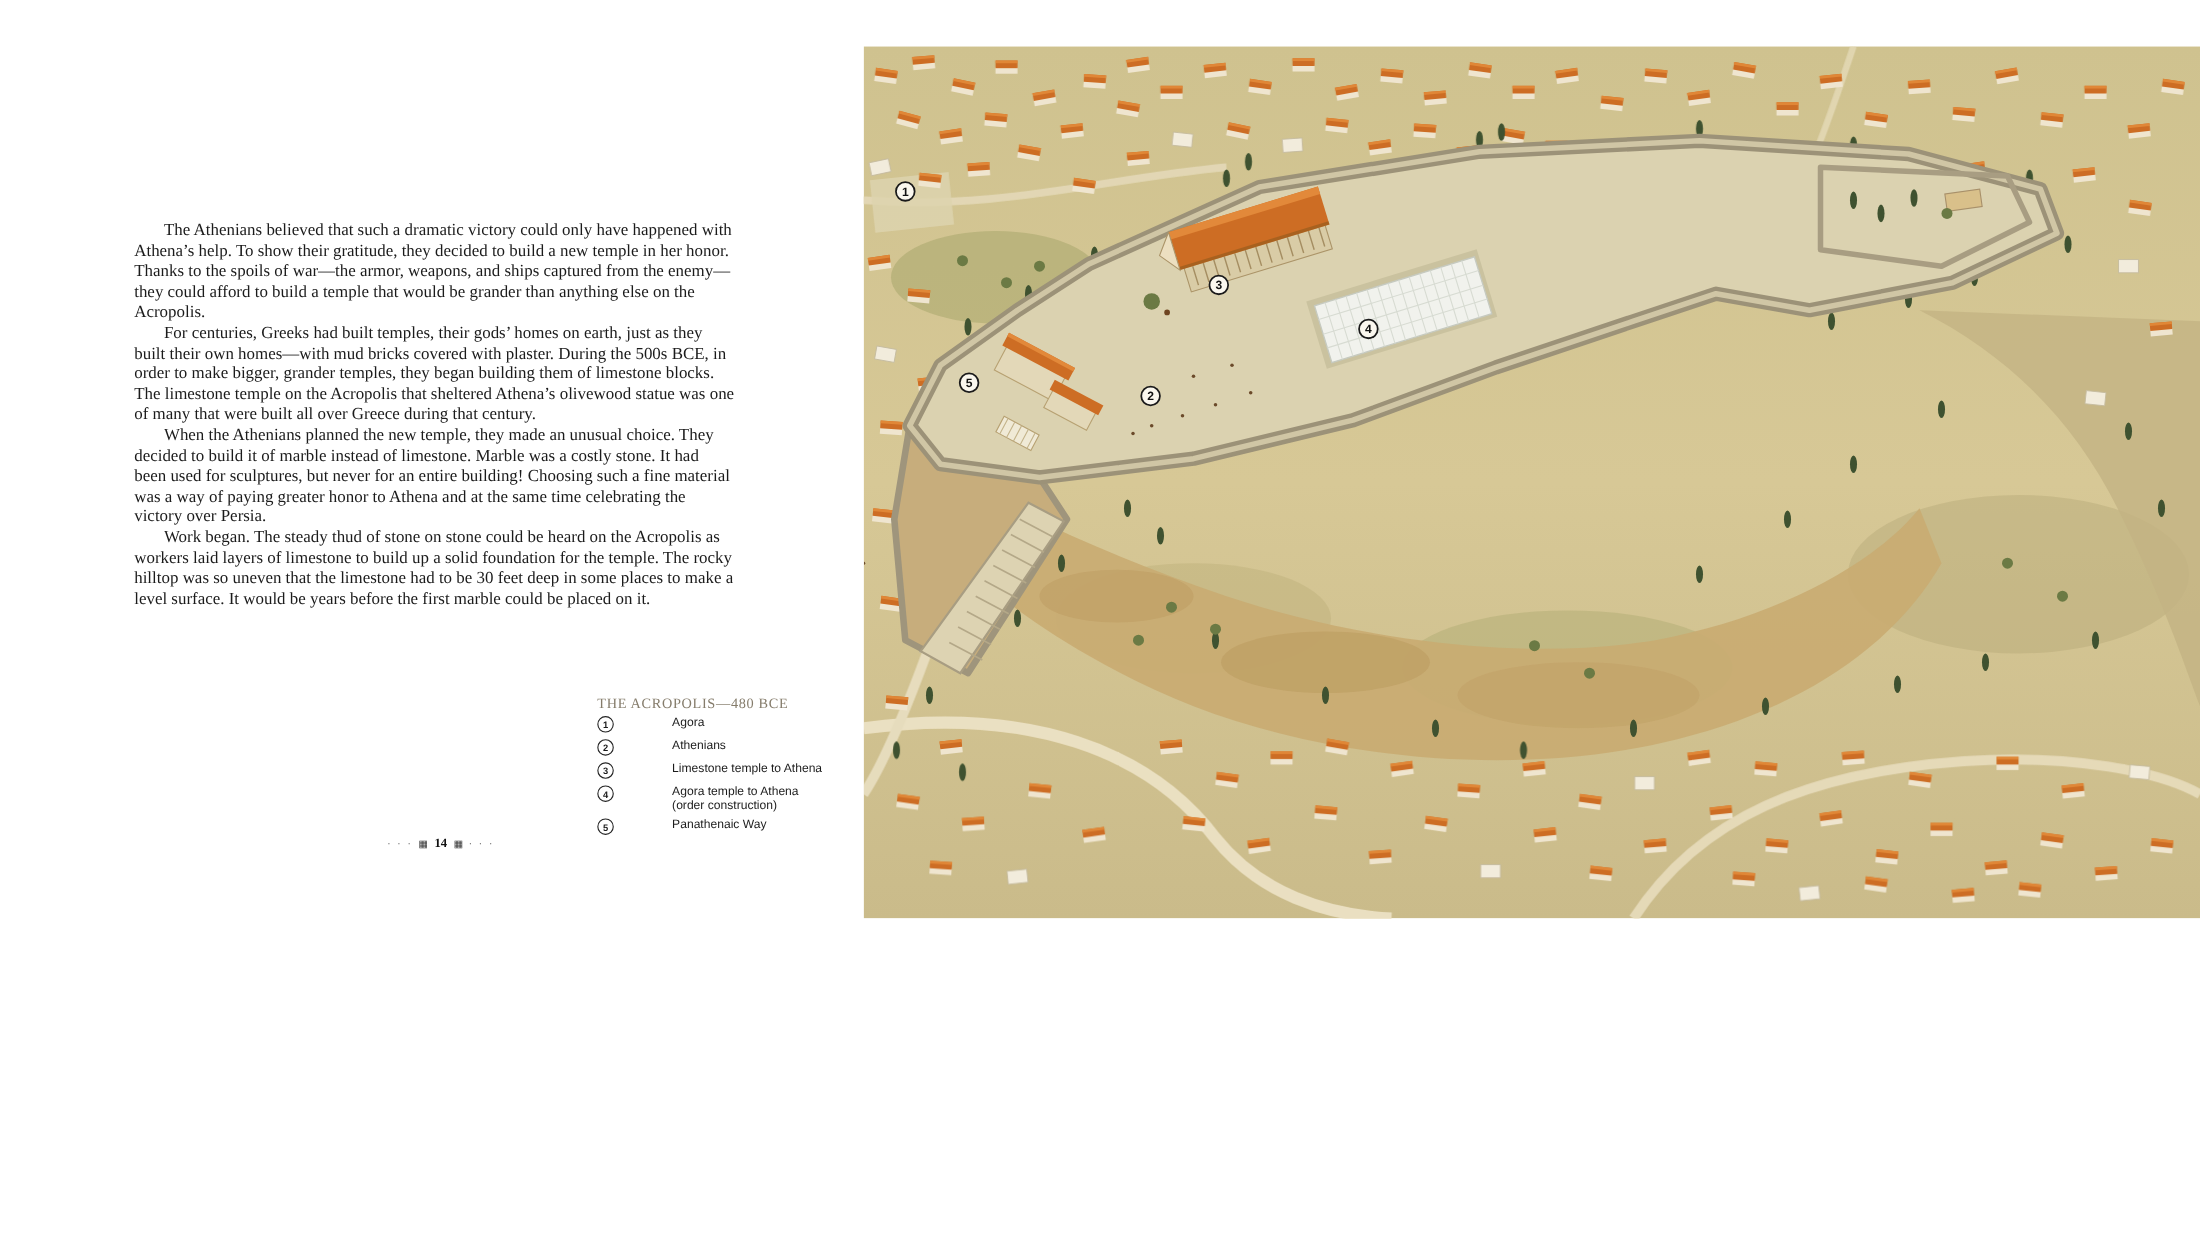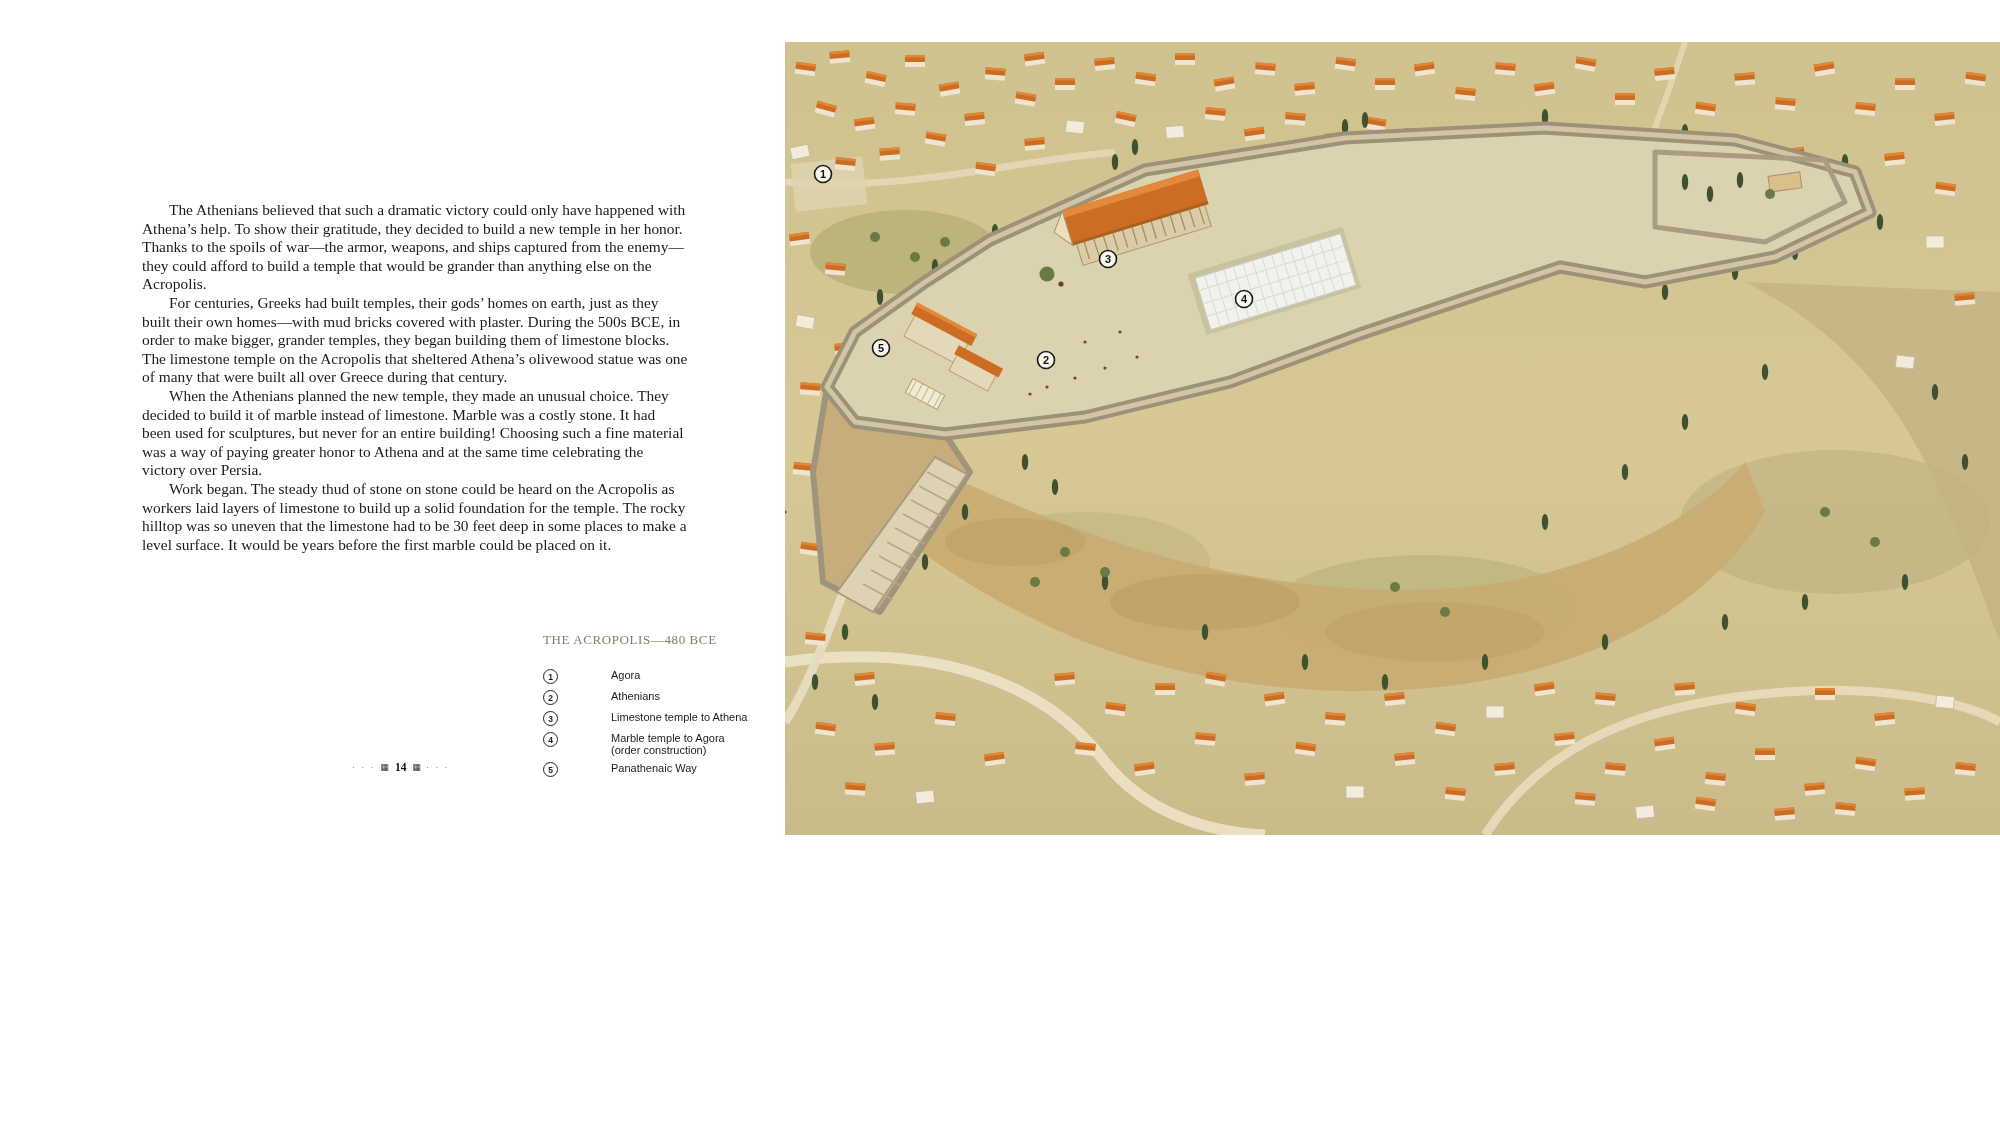--- a/index.html
+++ b/index.html
@@ -1,24 +1,24 @@
 <!DOCTYPE html>
 <html><head>
 <meta charset="utf-8">
 <style>
   html,body{margin:0;padding:0;background:#ffffff;}
   .spread{position:relative;width:2000px;height:1124px;background:#ffffff;overflow:hidden;
           font-family:"Liberation Serif", serif;}
   
   .body-text{position:absolute;left:122px;top:201px;width:546px;font-size:15.4px;
-             line-height:18.6px;color:#1b1b1b;margin-left:20px;}
+             line-height:18.6px;color:#1b1b1b;}
   .body-text p{margin:0;text-indent:27px;}
   .legend{position:absolute;left:543px;top:632px;width:250px;}
   .legend-title{font-family:"Liberation Serif", serif;font-size:13px;letter-spacing:0.6px;
-                color:#857c6b;margin-bottom:20px;}
+                color:#857c6b;margin-bottom:2px;}
   .legend-item{display:flex;align-items:flex-start;gap:8px;margin-bottom:5px;
                font-family:"Liberation Sans", sans-serif;font-size:11px;color:#1c1c1c;}
   .legend-num{flex:none;width:13px;height:13px;border:1.2px solid #222;border-radius:50%;
               display:flex;align-items:center;justify-content:center;font-size:8.5px;
               font-weight:bold;margin-top:1px;background:#fff;}
   .legend-label{padding-top:1px;margin-left:45px;}
   .legend-sub{display:block;}
   .page-footer{position:absolute;left:352px;top:761px;font-size:10.5px;color:#3a3a3a;
                display:flex;align-items:center;gap:5px;font-family:"Liberation Serif", serif;}
   .page-footer .dots{letter-spacing:2px;font-size:9px;color:#555;}
@@ -50,21 +50,21 @@
       <span class="legend-num">2</span>
       <span class="legend-label">Athenians</span>
     </div>
     <div class="legend-item">
       <span class="legend-num">3</span>
       <span class="legend-label">Limestone temple to Athena</span>
     </div>
     <div class="legend-item">
       <span class="legend-num">4</span>
       <span class="legend-label">
-        <span>Marble temple to Agora</span>
+        <span>Agora temple to Athena</span>
         <span class="legend-sub">(order construction)</span>
       </span>
     </div>
     <div class="legend-item">
       <span class="legend-num">5</span>
       <span class="legend-label">Panathenaic Way</span>
     </div>
   </div>
 
   <div class="page-footer">

